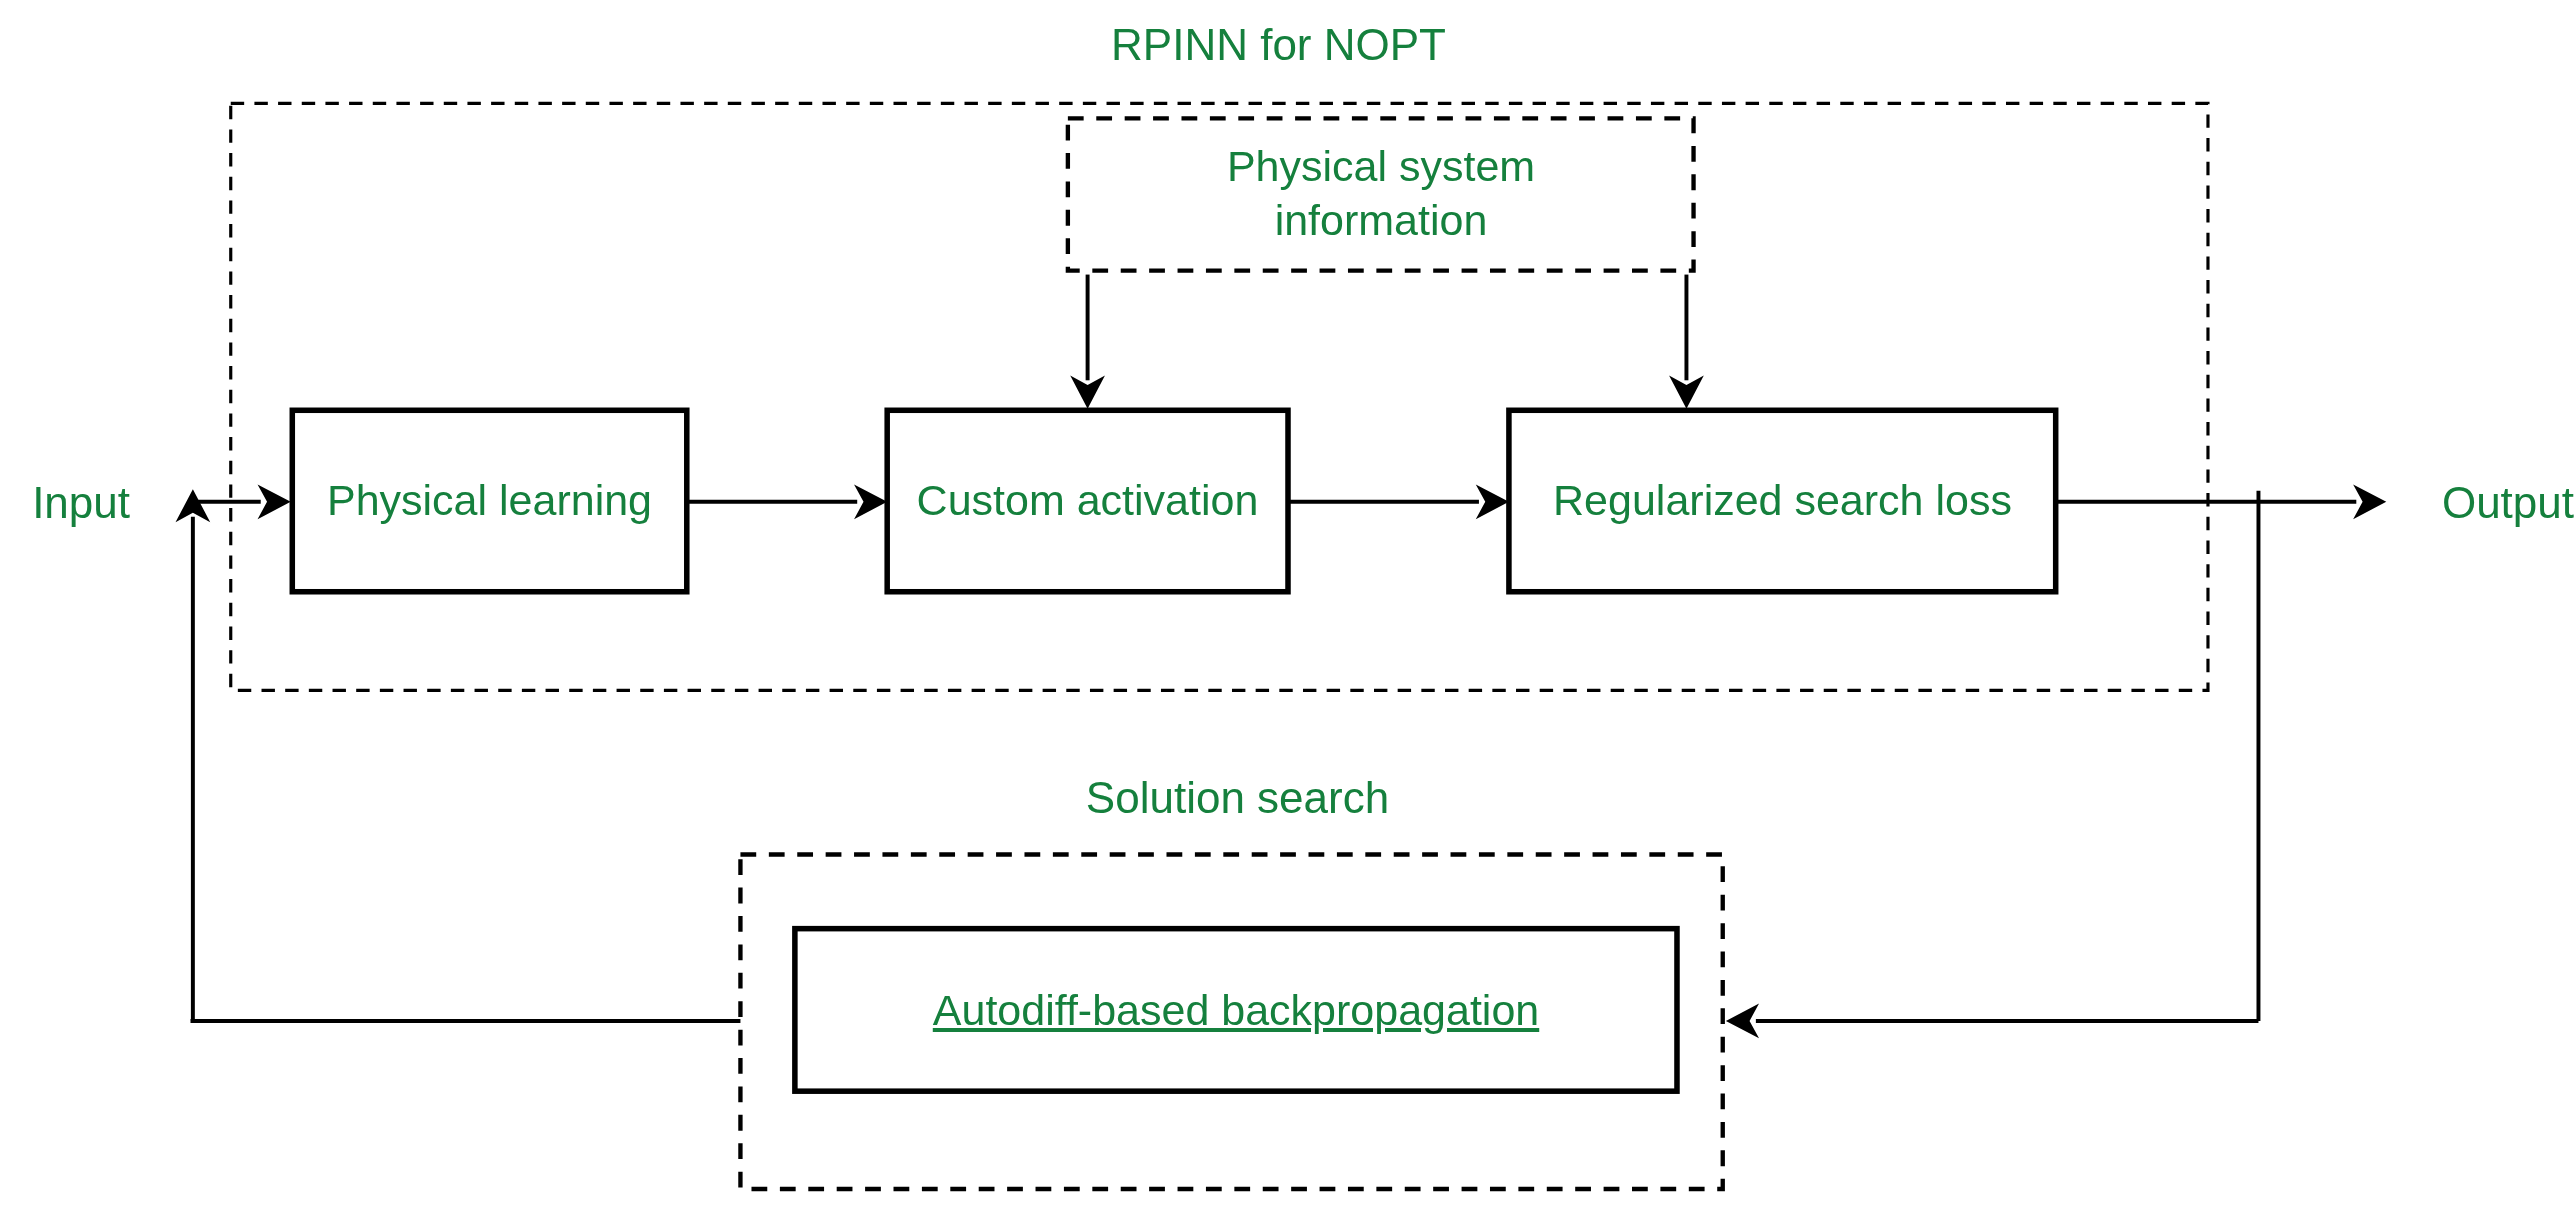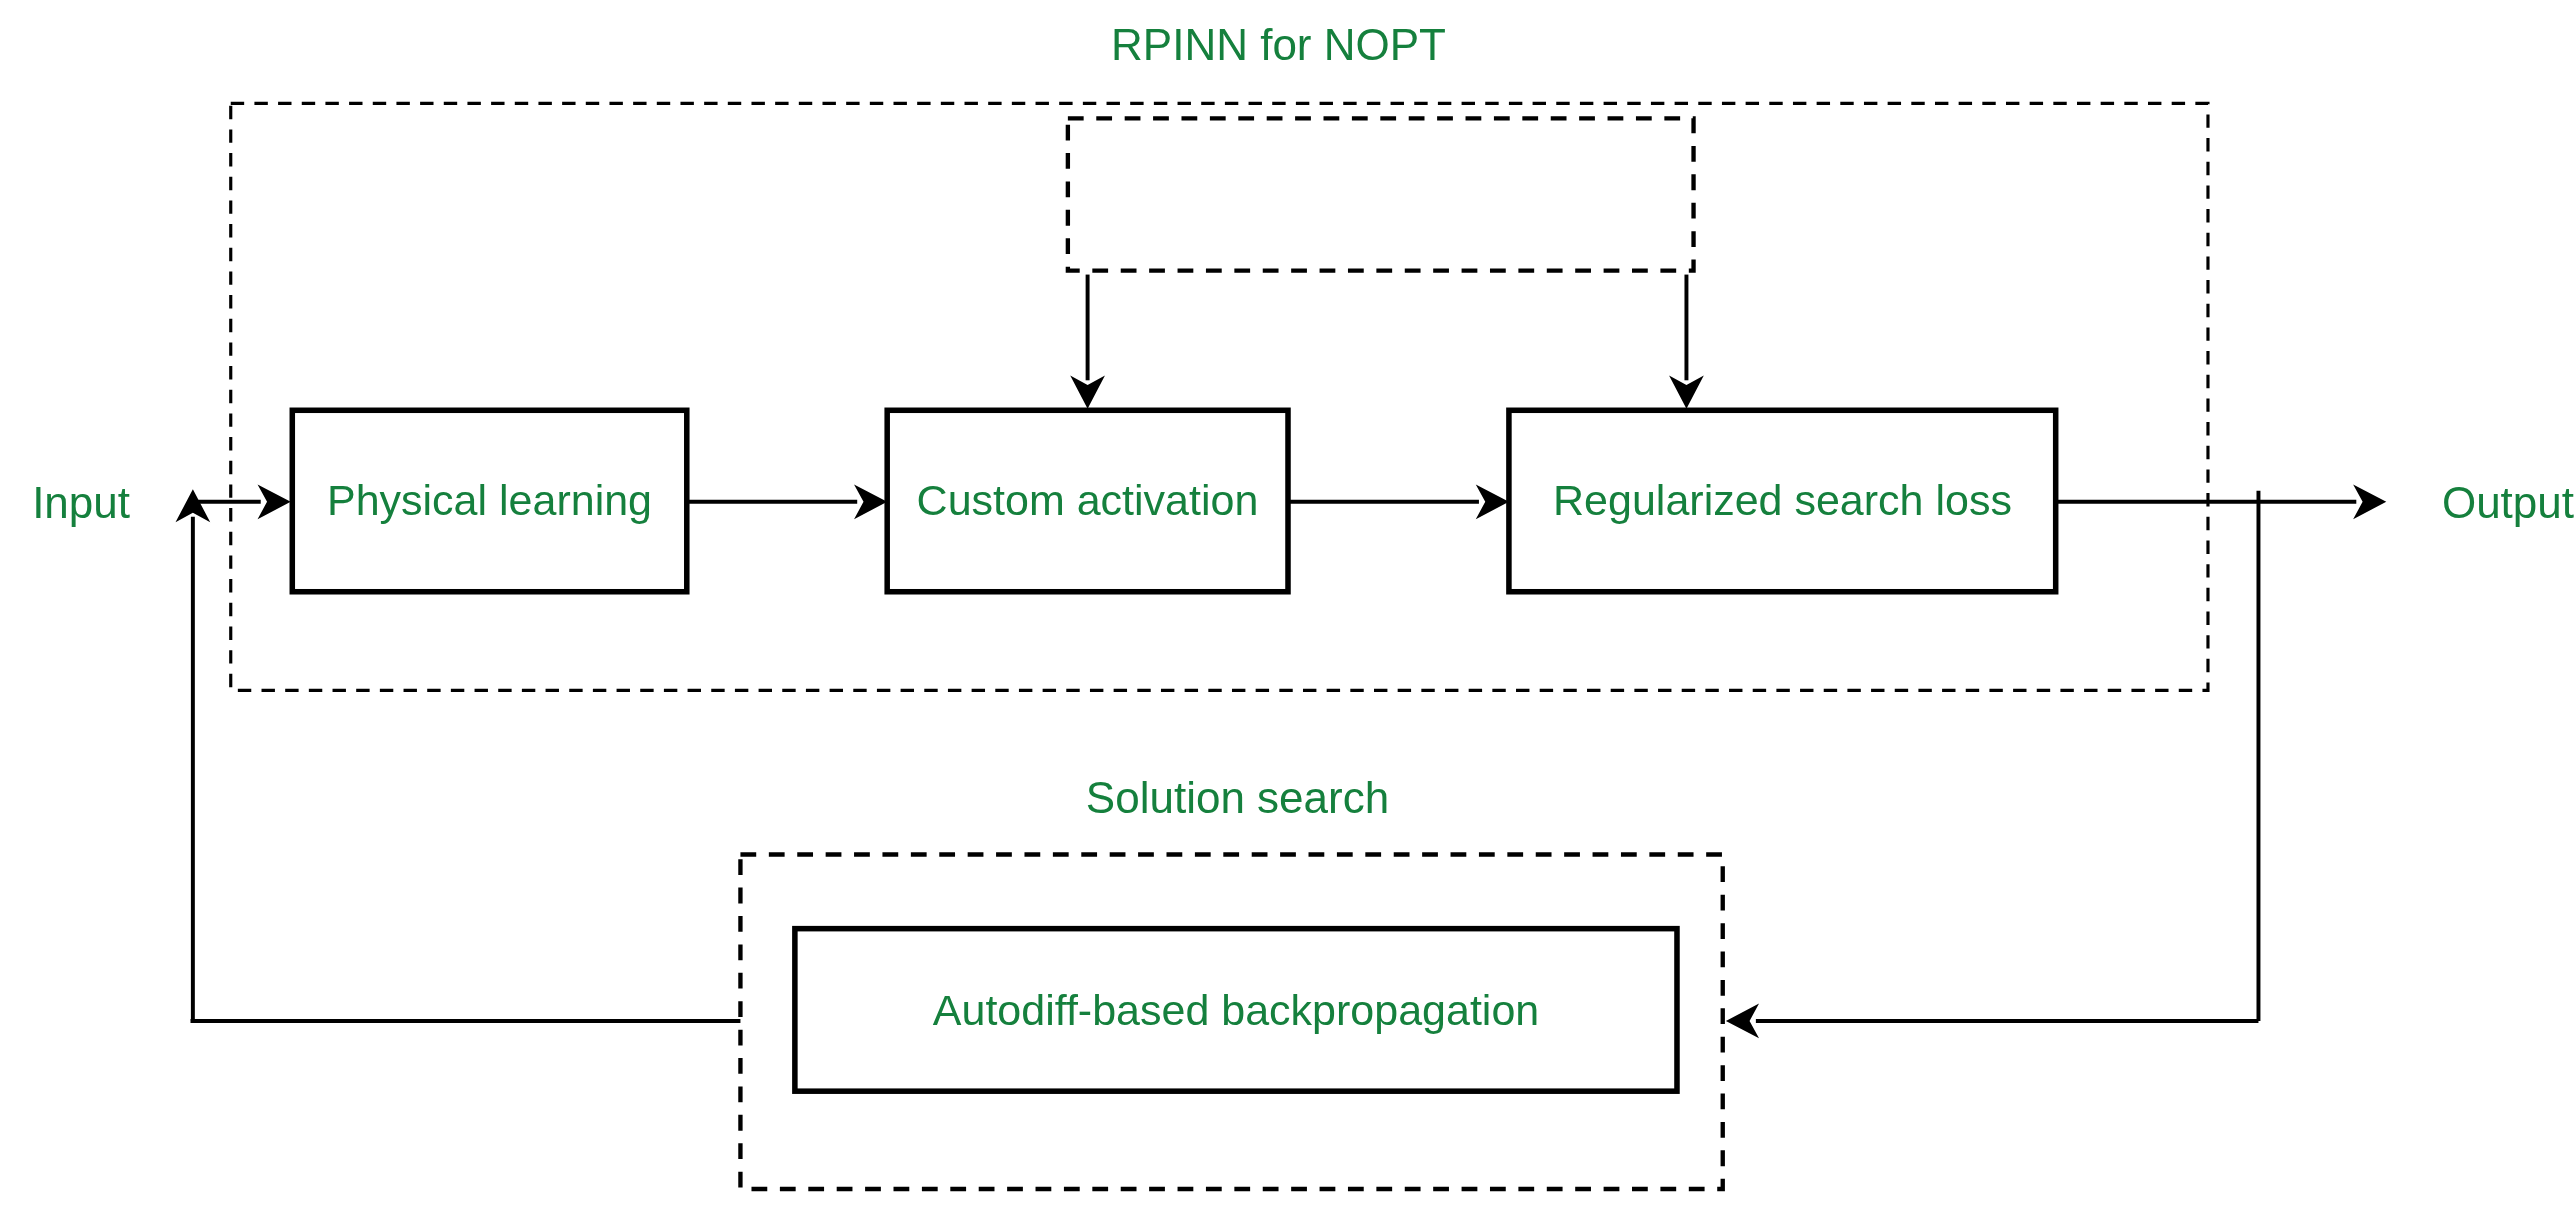--- a/index.html
+++ b/index.html
@@ -108,23 +108,25 @@
   </svg>
 
   <div class="lbl free-label center-text" style="left:963px; top:19px; width:631px;">RPINN for NOPT</div>
 
   <div class="lbl free-label right-text" style="left:0px; top:477px; width:114px;">Input</div>
 
   <div class="lbl free-label left-text" style="left:2424px; top:477px; width:150px;">Output</div>
 
   <div class="lbl free-label center-text" style="left:922px; top:772px; width:631px;">Solution search</div>
 
+  <div class="lbl box-label" style="left:1068px; top:118px; width:626px; height:152px;">Physical system
+information</div>
 
   <div class="lbl box-label" style="left:292px; top:410px; width:395px; height:182px;">Physical learning</div>
 
   <div class="lbl box-label" style="left:887px; top:410px; width:401px; height:182px;">Custom activation</div>
 
   <div class="lbl box-label" style="left:1509px; top:410px; width:547px; height:182px;">Regularized search loss</div>
 
-  <div class="lbl box-label" style="left:795px; top:929px; width:882px; height:163px;">Autodiff-based backpropagation</div>
+  <div class="lbl box-label" style="left:795px; top:929px; width:882px; height:163px;text-decoration:underline;">Autodiff-based backpropagation</div>
 
 </div>
 
 
 </body></html>

